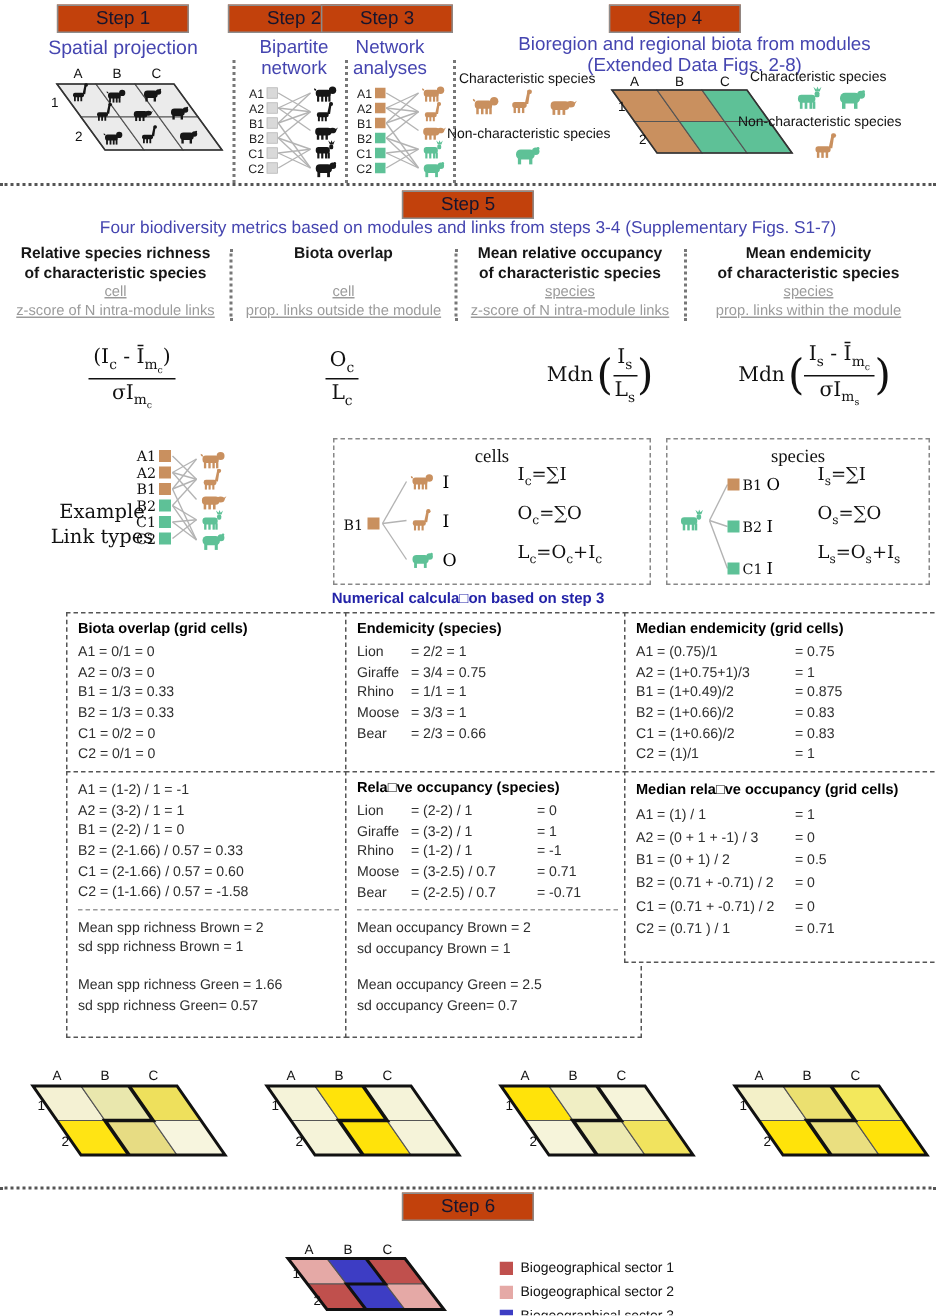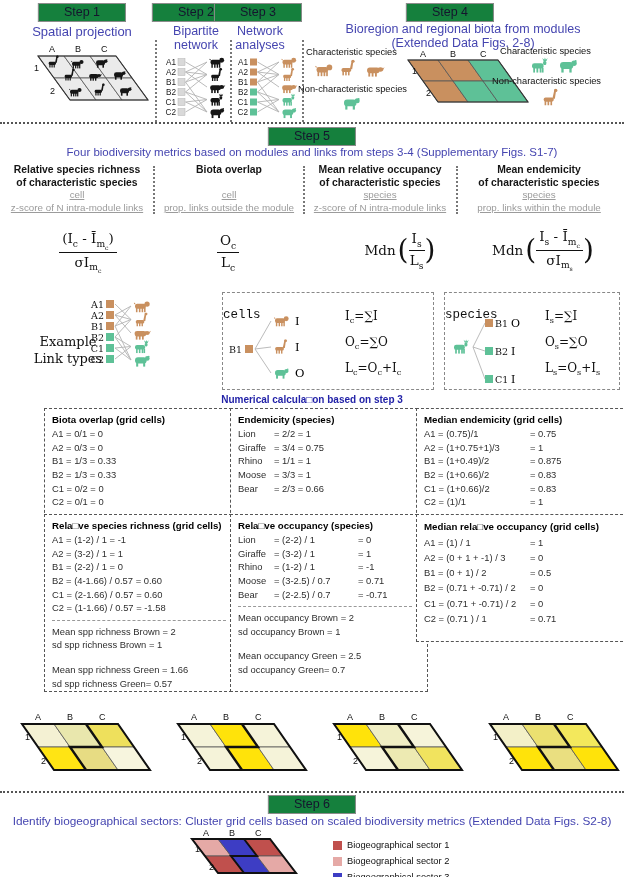--- a/index.html
+++ b/index.html
@@ -1,20 +1,20 @@
 <!DOCTYPE html>
 <html style="--purple: #4545b0; --navy: #2323a8; --brown: #c9905f; --green: #5ec197; --black_animal: #161616; --node_gray: #d9d9d9; --link_gray: #b3b3b3;"><head>
 <meta charset="utf-8">
 <style>
   html,body{margin:0;padding:0;background:#fff;}
   #page{position:relative;width:624px;height:877px;background:#fff;overflow:hidden;
         font-family:"Liberation Sans",sans-serif;color:#111;}
   .abs{position:absolute;}
   .ctr{text-align:center;}
-  .badge{position:absolute;transform:translateX(-50%);border:1px solid #8c8c8c;background:#15803d;
+  .badge{position:absolute;transform:translateX(-50%);border:1px solid #8c8c8c;background:#c2410c;
          padding:0 25px;font-size:12.5px;line-height:17px;color:#15152e;white-space:nowrap;}
   .ptitle{color:var(--purple);}
   .serif{font-family:"DejaVu Serif",serif;margin-top:19px;}
   .vdot{position:absolute;width:0;border-left:2px dotted #777;}
   .hdot{position:absolute;left:0;right:0;height:0;border-top:2px dotted #555;}
   svg text{font-family:"Liberation Sans",sans-serif;}
   text.serifT{font-family:"DejaVu Serif",serif;}
   .glabel{font-size:9px;fill:#111;}
   .nodelbl{font-size:8.2px;fill:#222;}
   .nodelbl-serif{font-family:"DejaVu Serif",serif;font-size:9.5px;fill:#111;}
@@ -31,22 +31,22 @@
   .mname{font-size:10.4px;font-weight:600;color:#161616;line-height:13px;}
   .msub{font-size:9.8px;color:#9b9b9b;line-height:12.5px;text-decoration:underline;}
   .frac{display:inline-block;vertical-align:middle;text-align:center;
         font-family:"DejaVu Serif",serif;font-size:13.5px;color:#111;}
   .fnum{display:block;padding:0 3px 1px;border-bottom:1.2px solid #111;}
   .fden{display:block;padding-top:1px;}
   .mdn{font-family:"DejaVu Serif",serif;font-size:13.5px;vertical-align:middle;margin-right:2px;}
   .bigp{font-family:"DejaVu Serif",serif;font-size:28px;font-weight:300;vertical-align:middle;line-height:28px;}
   sub{font-size:0.68em;}
   .dashbox{position:absolute;border:1.4px dashed #888;background:#fff;}
-  .dboxtitle{position:absolute;left:0;right:0;top:15px;
-             font-family:Liberation Mono, monospace;font-size:12.5px;color:#111;}
+  .dboxtitle{position:absolute;left:0;right:0;top:4px;text-align:center;
+             font-family:Liberation Serif, serif;font-size:12.5px;color:#111;}
   .eq{position:absolute;font-family:"DejaVu Serif",serif;font-size:12px;color:#111;white-space:nowrap;}
   .cbox{position:absolute;border:1.4px dashed #555;background:#fff;padding:4px 7px;
         font-size:9.4px;line-height:1.45;color:#2e2e2e;}
   .cbox .ttl{font-weight:700;color:#000;font-size:9.7px;}
   .tworow{display:flex;} .tworow .c1{width:106px;} .tworow .c2{flex:1;}
   .nrow{display:flex;} .nrow .nn{width:36px;} .nrow .ne{width:84px;} .nrow .nv{flex:1;}
   .sepline{border-top:1.1px dashed #999;margin:5px 8px 4px 0;}
   .statgap{height:11px;}
   .legendrow{display:flex;align-items:flex-end;margin-bottom:6px;}
   .legendrow svg{margin-right:5px;}
@@ -461,25 +461,24 @@
         <span class="c1">C1 = (1+0.66)/2</span>
         <span class="c2">= 0.83</span>
       </div>
     <div class="tworow">
         <span class="c1">C2 = (1)/1</span>
         <span class="c2">= 1</span>
       </div>
   </div>
 
   <div class="cbox" style="left:44px;top:514px;width:182px;height:168px">
-    <div class="ttl">Rela□ve species richness (grid cells)</div>
     <div>A1 = (1-2) / 1 = -1</div>
     <div>A2 = (3-2) / 1 = 1</div>
     <div>B1 = (2-2) / 1 = 0</div>
-    <div>B2 = (4-1.66) / 0.57 = 0.60</div>
+    <div>B2 = (2-1.66) / 0.57 = 0.33</div>
     <div>C1 = (2-1.66) / 0.57 = 0.60</div>
     <div>C2 = (1-1.66) / 0.57 = -1.58</div>
     <div class="sepline"></div>
     <div>Mean spp richness Brown = 2</div>
     <div>sd spp richness Brown = 1</div>
     <div class="statgap"></div>
     <div>Mean spp richness Green = 1.66</div>
     <div>sd spp richness Green= 0.57</div>
   </div>
 
@@ -606,21 +605,20 @@
     <text class="glabel" x="25" y="8">A</text>
     <text class="glabel" x="57" y="8">B</text>
     <text class="glabel" x="89" y="8">C</text>
     <text class="glabel" x="15" y="28">1</text>
     <text class="glabel" x="31" y="52">2</text>
   </svg>
 
   <div class="hdot" style="top:791px"></div>
 
   <div class="badge" style="left:312px;top:795px">Step 6</div>
-  <div class="abs ctr ptitle" style="left:0;right:0;top:814px;font-size:11.8px">Identify biogeographical sectors: Cluster grid cells based on scaled biodiversity metrics (Extended Data Figs. S2-8)</div>
 
   <svg class="abs" style="left:182px;top:829px" width="120" height="48" viewBox="0 0 120 48">
     <polygon class="cellstroke" points="10,10 36,10 49,27 23,27" fill="#e5a9a6"></polygon>
     <polygon class="cellstroke" points="36,10 62,10 75,27 49,27" fill="#3d3dc4"></polygon>
     <polygon class="cellstroke" points="62,10 88,10 101,27 75,27" fill="#c0504d"></polygon>
     <polygon class="cellstroke" points="23,27 49,27 62,44 36,44" fill="#c0504d"></polygon>
     <polygon class="cellstroke" points="49,27 75,27 88,44 62,44" fill="#3d3dc4"></polygon>
     <polygon class="cellstroke" points="75,27 101,27 114,44 88,44" fill="#e5a9a6"></polygon>
     <polygon class="outline" points="10,10 88,10 114,44 36,44"></polygon>
     <path class="modline" style="stroke-width:2" d="M62,10 L75,27 L49,27 L62,44"></path>

